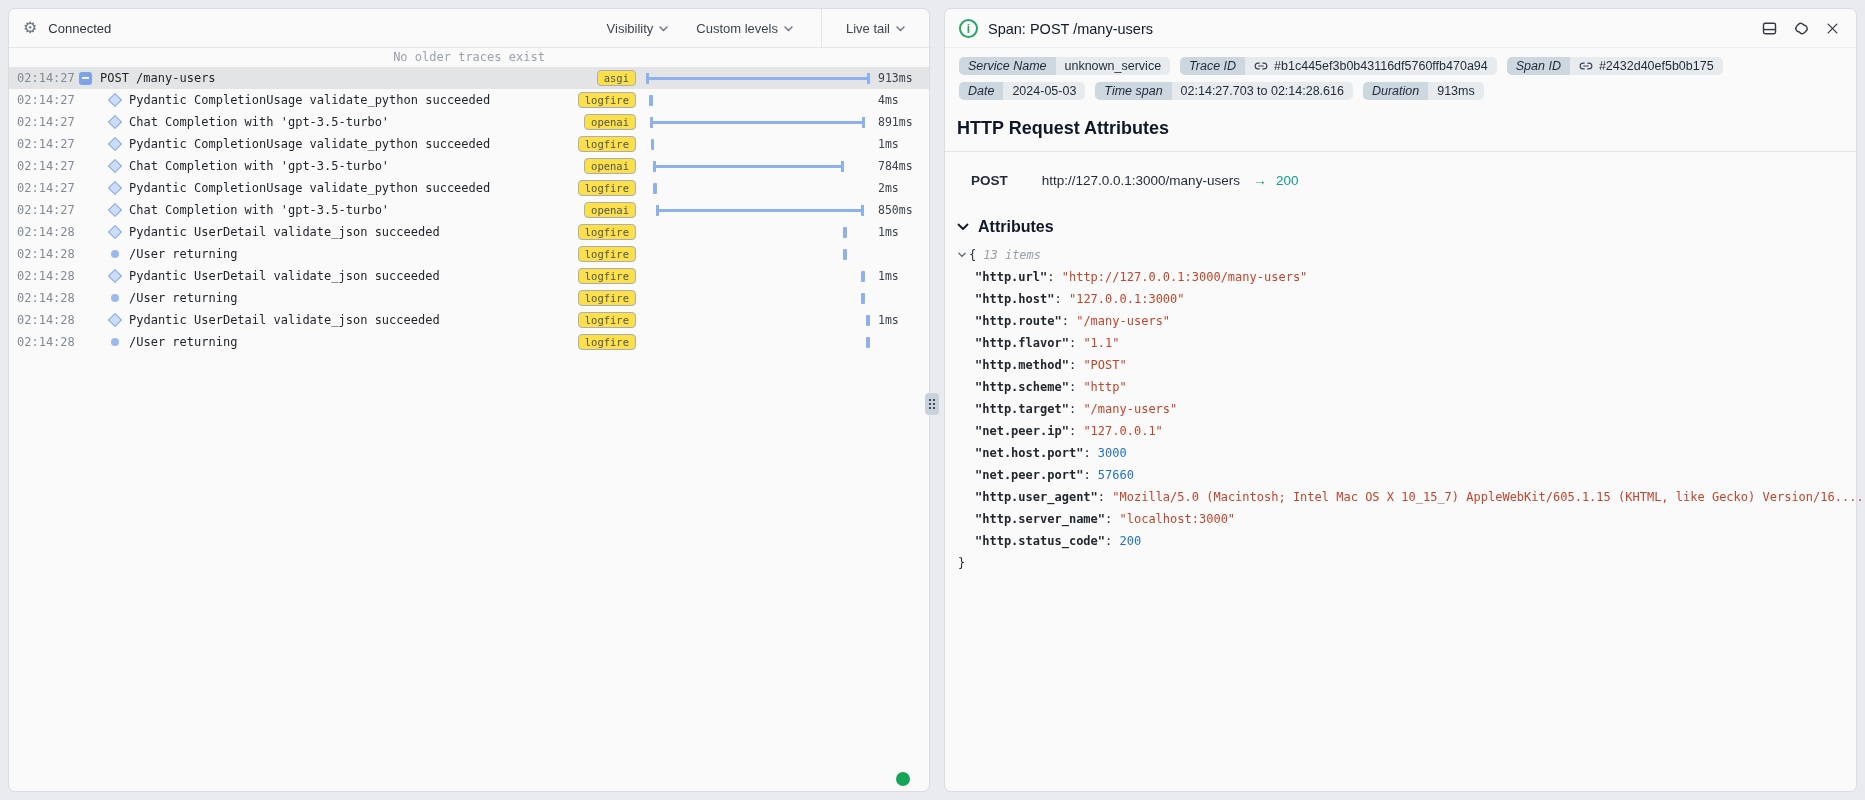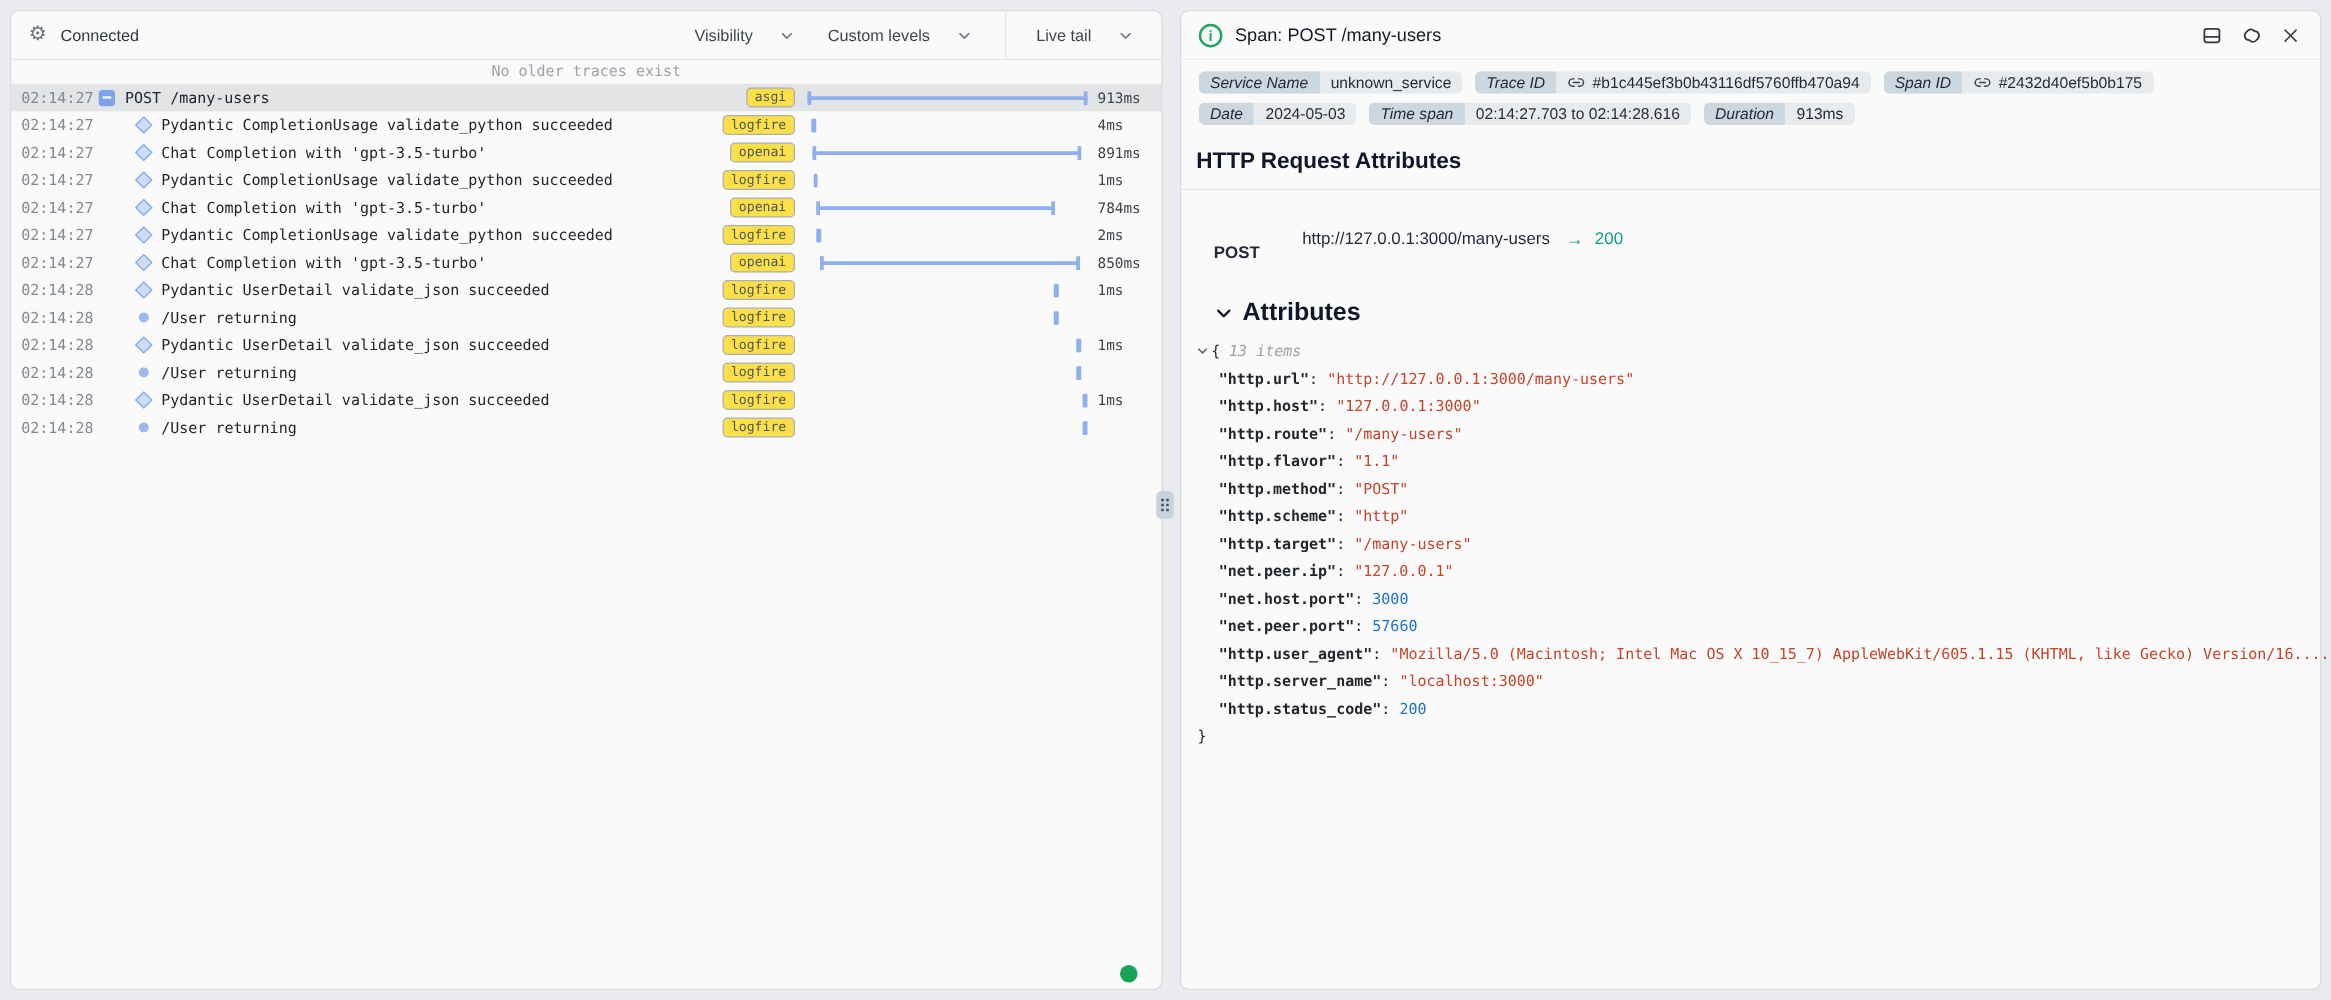--- a/index.html
+++ b/index.html
@@ -7,21 +7,21 @@
   .page{position:relative;width:1865px;height:800px;}
   .panel{position:absolute;top:8px;background:#fafafa;border:1px solid #d9dce0;border-radius:7px;box-sizing:border-box;}
   .panel.left{left:8px;width:922px;height:784px;}
   .panel.right{left:944px;width:913px;height:784px;}
 
   
   .lp-header{height:38px;display:flex;align-items:center;padding-left:14px;border-bottom:1px solid #e4e6e8;}
   .gear{font-size:16px;color:#6b7280;cursor:pointer;line-height:1;}
   .status{font-size:13px;color:#2f3640;margin-left:11px;}
   .lph-right{margin-left:auto;display:flex;align-items:center;height:100%;}
-  .hdr-btn{display:flex;align-items:center;gap:23px;font-size:13px;color:#3d454f;background:none;border:none;margin-right:28px;padding:0;font-family:inherit;cursor:pointer;}
+  .hdr-btn{display:flex;align-items:center;gap:6px;font-size:13px;color:#3d454f;background:none;border:none;margin-right:28px;padding:0;font-family:inherit;cursor:pointer;}
   .chev{color:#6b7280;margin-top:2px;}
   .livetail{height:100%;border-left:1px solid #e4e6e8;display:flex;align-items:center;padding:0 24px 0 24px;}
   .livetail .hdr-btn{margin-right:0;align-items:center;}
   .no-older{height:19px;line-height:19px;text-align:center;font-family:"DejaVu Sans Mono",monospace;font-size:12px;color:#9aa2ab;}
 
   .trow{position:relative;height:22px;cursor:pointer;}
   .trow.selected{background:#e3e4e6;}
   .t-time{position:absolute;left:8px;top:0;line-height:22px;font-family:"DejaVu Sans Mono",monospace;font-size:12px;color:#828a93;}
   .t-icon{position:absolute;top:0;height:22px;width:14px;display:flex;align-items:center;justify-content:center;}
   .trow.root .t-icon{left:69px;}
@@ -59,24 +59,24 @@
   .badge{display:flex;font-size:12.5px;border-radius:5px;overflow:hidden;flex:none;}
   .badge .bl{background:#ccd7e0;padding:2px 9px;font-style:italic;color:#1f2937;}
   .badge .bv{background:#e7ebee;padding:2px 9px;color:#1f2937;display:flex;align-items:center;gap:6px;}
   .link-ic{color:#374151;flex:none;}
   .rp-tabs{padding:0 14px;margin-top:12px;display:flex;gap:22px;}
   .tab{font-size:13px;color:#4b5563;padding-bottom:7px;cursor:pointer;}
   .tab.active{color:#111827;border-bottom:2px solid #262d37;}
   .section-title{margin:16px 14px 0 12px;font-size:18px;font-weight:700;color:#0f172a;}
   .rule{border:none;border-top:1px solid #e0e6ea;margin:12px 0 0;}
   .http-line{display:flex;align-items:center;padding:20px 14px 0 26px;font-size:13.5px;color:#1f2937;}
-  .http-line b{font-weight:700;margin-right:34px;margin-top:22px;}
+  .http-line b{font-weight:700;margin-right:34px;}
   .http-arrow{color:#0f9e8a;margin:0 9px 0 13px;font-size:14px;}
   .http-code{color:#0f9e8a;}
-  .attrs-head{display:flex;align-items:center;gap:9px;padding:30px 14px 0 12px;font-size:20px;font-weight:700;color:#0f172a;margin-left:16px;}
+  .attrs-head{display:flex;align-items:center;gap:9px;padding:30px 14px 0 12px;font-size:16px;font-weight:700;color:#0f172a;}
   .json{font-family:"DejaVu Sans Mono",monospace;font-size:12px;line-height:22px;color:#1f262c;padding:8px 14px 0 13px;}
   .j-open{display:flex;align-items:center;}
   .j-open .jchev{margin-right:3px;color:#5b6571;}
   .brace{color:#1f262c;}
   .items{color:#9aa1a8;font-style:italic;margin-left:7px;}
   .j-entry{padding-left:17px;white-space:nowrap;}
   .j-key{font-weight:700;color:#22272e;}
   .j-colon{color:#22272e;}
   .j-str{color:#c2452c;}
   .j-num{color:#2173c9;}

